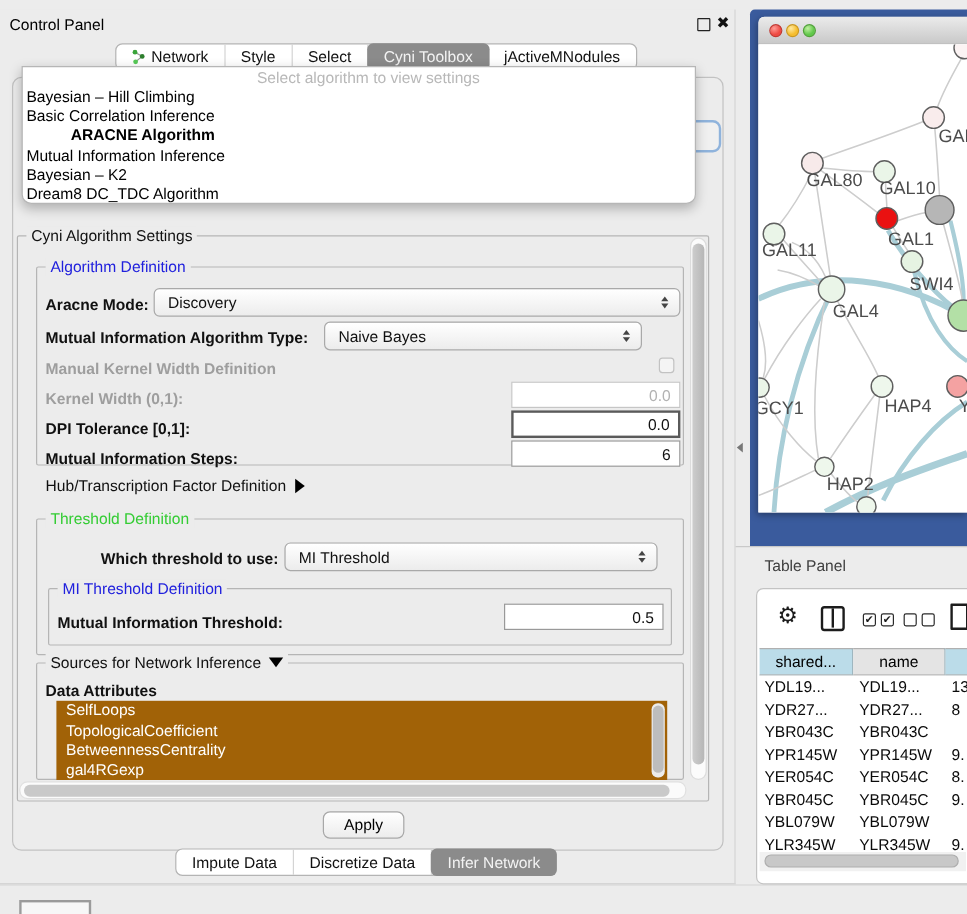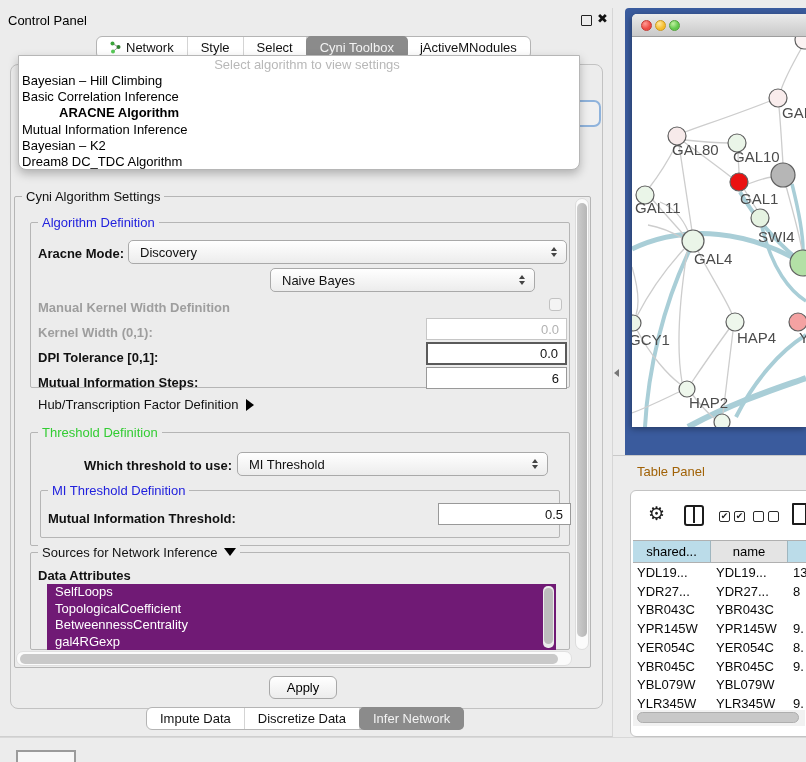--- a/index.html
+++ b/index.html
@@ -47,21 +47,21 @@
 
   .tf { position:absolute; background:#fff; border:1px solid #999; display:flex; align-items:center; justify-content:flex-end; padding:8px 7px; height:22px; }
   .tf.dis { border:1px solid #c6c6c6; color:#b2b2b2; }
   .tf.focus { border:2px solid #5a5a5a; }
 
   .checkbox { position:absolute; width:13px; height:13px; border:1px solid #c2c2c2; border-radius:3px; background:#f4f4f4; }
 
   .tri-right { display:inline-block; width:0; height:0; border-top:6px solid transparent; border-bottom:6px solid transparent; border-left:8px solid #000; margin-left:8px; vertical-align:-2px; }
   .tri-down { display:inline-block; width:0; height:0; border-left:6px solid transparent; border-right:6px solid transparent; border-top:8px solid #000; margin-left:6px; vertical-align:1px; }
 
-  .attr-list { position:absolute; left:47px; top:576px; width:509px; height:66px; background:#701a75; overflow:hidden; }
+  .attr-list { position:absolute; left:47px; top:576px; width:509px; height:66px; background:#a16207; overflow:hidden; }
   .attr-list .aitem { color:#fff; height:16.5px; line-height:16.5px; padding-left:8px; }
   .list-vscroll { position:absolute; left:543px; top:578px; width:11px; height:62px; background:#ececec; border-radius:5px; }
   .list-vthumb { position:absolute; left:1px; top:2px; width:9px; height:56px; background:#bdbdbd; border-radius:5px; }
 
   .hscroll { position:absolute; left:16px; top:643px; width:556px; height:15px; background:#fbfbfb; border:1px solid #e0e0e0; border-radius:7px; }
   .hthumb { position:absolute; left:3px; top:1.5px; width:538px; height:10px; background:#c9c9c9; border-radius:5px; }
 
   .vscroll { position:absolute; left:575px; top:190px; width:14px; height:452px; background:#fbfbfb; border:1px solid #dcdcdc; border-radius:7px; }
   .vthumb { position:absolute; left:1px; top:4px; width:10px; height:434px; background:linear-gradient(90deg,#cdcdcd,#b6b6b6); border-radius:5px; }
 
@@ -75,21 +75,21 @@
   .mac-win { position:absolute; left:632px; top:14px; width:174px; height:413px; background:#fff; border-radius:5px 0 0 0; box-shadow:-1px 2px 6px rgba(0,0,0,0.35); }
   .mac-bar { position:absolute; left:632px; top:14px; width:174px; height:23px; background:linear-gradient(#ebebeb,#c9c9c9); border-bottom:1px solid #9e9e9e; border-radius:5px 0 0 0; }
   .light { position:absolute; width:11px; height:11px; border-radius:50%; top:20px; }
   .light.red { left:641px; background:radial-gradient(circle at 35% 30%, #ff9b95, #ee4b44 60%); border:1px solid #c23a34; }
   .light.yellow { left:655px; background:radial-gradient(circle at 35% 30%, #ffe9a0, #f5bd2e 60%); border:1px solid #cb9820; }
   .light.green { left:669px; background:radial-gradient(circle at 35% 30%, #c0f0a0, #61c84b 60%); border:1px solid #52a13a; }
   #net-svg { position:absolute; left:632px; top:37px; width:174px; height:390px; background:#fff; }
 
   
   .tp-strip-line { position:absolute; left:613px; top:455px; width:193px; height:1px; background:#c9c9c9; }
-  .tp-title { position:absolute; left:637px; top:464px; font-size:13px; color:#a16207; }
+  .tp-title { position:absolute; left:637px; top:464px; font-size:13px; color:#404040; }
   .tpanel { position:absolute; left:630px; top:490px; width:200px; height:247px; background:#fff; border:1px solid #c3c3c3; border-radius:6px; }
   .ticon { position:absolute; color:#1c1c1c; }
   .gear { left:648px; top:502px; font-size:19px; }
   .split-icon { left:684px; top:505px; width:20px; height:21px; border:2.5px solid #1c1c1c; border-radius:3px; }
   .split-icon::after { content:""; position:absolute; left:6.5px; top:0; width:2.5px; height:16px; background:#1c1c1c; }
   .cb-pair { position:absolute; display:flex; gap:4px; top:511px; }
   .cb { width:11px; height:11px; border:1.5px solid #2a2a2a; border-radius:2px; position:relative; font-size:9px; line-height:9px; text-align:center; color:#1a1a1a; }
   .doc-icon { left:792px; top:503px; width:15px; height:22px; border:2.5px solid #1c1c1c; border-radius:1px; }
 
   .thead { position:absolute; left:633px; top:540px; height:23px; display:flex; }
@@ -165,20 +165,21 @@
       <span class="legend blue">Algorithm Definition</span>
     </div>
     <div class="lbl" style="left:38px; top:238px;">Aracne Mode:</div>
     <div class="combo" style="left:128px; top:232px; width:439px;">
       <span>Discovery</span>
       <span class="spin">
           <i class="up"></i>
           <i class="dn"></i>
         </span>
     </div>
+    <div class="lbl" style="left:38px; top:266px;">Mutual Information Algorithm Type:</div>
     <div class="combo" style="left:270px; top:260px; width:265px;">
       <span>Naive Bayes</span>
       <span class="spin">
           <i class="up"></i>
           <i class="dn"></i>
         </span>
     </div>
     <div class="lbl dis" style="left:38px; top:292px;">Manual Kernel Width Definition</div>
     <div class="checkbox" style="left:549px; top:290px;"></div>
     <div class="lbl dis" style="left:38px; top:317px;">Kernel Width (0,1):</div>
@@ -200,21 +201,21 @@
       <span>MI Threshold</span>
       <span class="spin">
           <i class="up"></i>
           <i class="dn"></i>
         </span>
     </div>
     <div class="fs" style="left:40px; top:482px; width:520px; height:48px;">
       <span class="legend blue">MI Threshold Definition</span>
     </div>
     <div class="lbl" style="left:48px; top:503px;">Mutual Information Threshold:</div>
-    <div class="tf" style="left:420px; top:495px; width:133px;margin-left:18px;">0.5</div>
+    <div class="tf" style="left:420px; top:495px; width:133px;">0.5</div>
 
     <div class="fs" style="left:30px; top:544px; width:540px; height:98px;">
       <span class="legend"><span>Sources for Network Inference</span><span class="tri-down"></span></span>
     </div>
     <div class="lbl" style="left:38px; top:560px;">Data Attributes</div>
     <div class="attr-list" id="attr-list">
         <div class="aitem">SelfLoops</div>
         <div class="aitem">TopologicalCoefficient</div>
         <div class="aitem">BetweennessCentrality</div>
         <div class="aitem">gal4RGexp</div>

